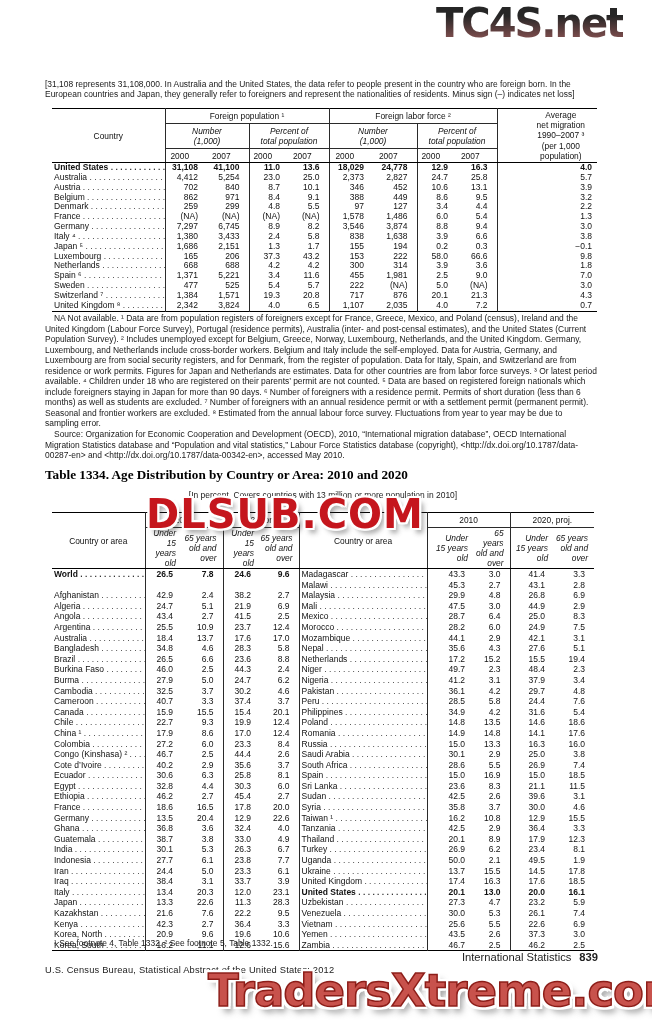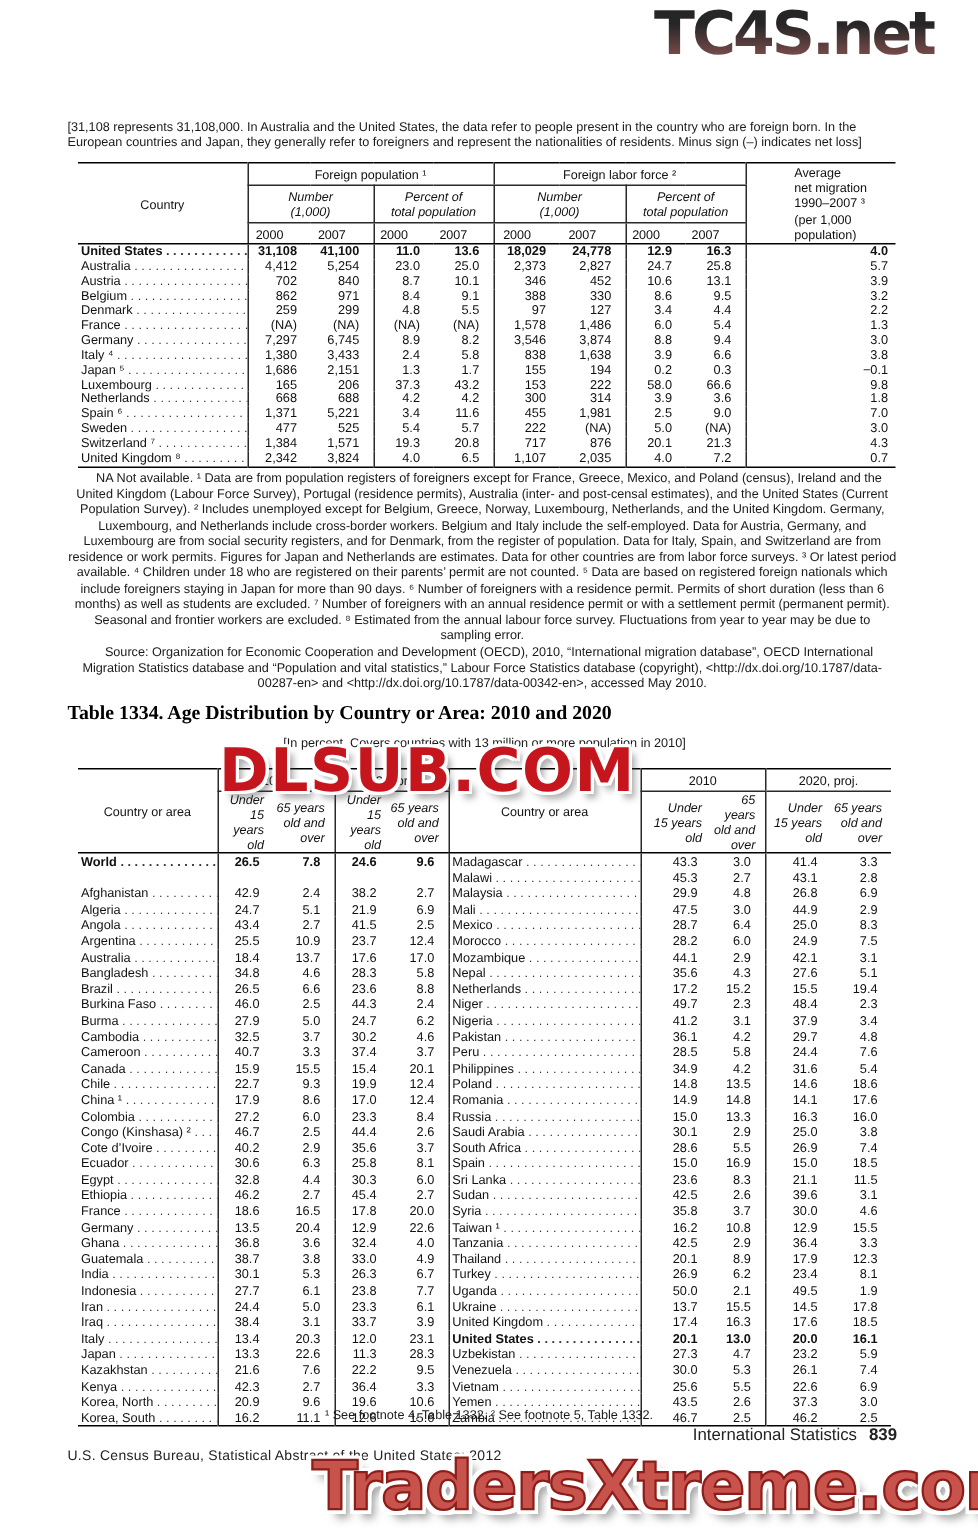--- a/index.html
+++ b/index.html
@@ -25,34 +25,34 @@
   .leader::after { content:" . . . . . . . . . . . . . . . . . . . . . . . . . . . . . . ."; color:#333; }
   .nmcell.empty .leader::after { content:""; }
 
   
   .t1333 { position:absolute; top:108px; left:52px; width:545px;
            border-top:1.4px solid #000; border-bottom:1.4px solid #000; font-size:8.5px; }
   .t1333 thead tr.r1 th { height:14px; }
   .t1333 thead tr.r2 th { height:24px; }
   .t1333 thead tr.r3 th { height:13px; }
   .t1333 .yr { text-align:center; padding-right:13px; }
-  .t1333 .avg-h { text-align:left; padding-right:5px; white-space:pre-line; line-height:10.3px;padding-left:32px; }
+  .t1333 .avg-h { text-align:center; padding-right:5px; white-space:pre-line; line-height:10.3px;padding-left:32px; }
   .t1333 tbody td { line-height:9.85px; height:9.85px; }
   .t1333 .avg { padding-right:5px; }
 
   
   .t1334 { position:absolute; top:512px; left:52px; width:542px;
            border-top:1.4px solid #000; border-bottom:1.4px solid #000; font-size:8.5px; }
   .t1334 thead tr.r1 th { height:14px; }
   .t1334 thead tr.r2 th { height:31px; }
   .t1334 .stack { text-align:right; padding-right:6px; }
   .t1334 tbody td { line-height:10.6px; height:10.6px; }
 
   
-  .fnblock { position:absolute; left:45px; width:553px; font-size:8.45px; line-height:10.55px; color:#1a1a1a;text-align:center; }
+  .fnblock { position:absolute; left:45px; width:553px; font-size:8.45px; line-height:10.55px; color:#1a1a1a; }
   .fnblock p { margin:0; text-indent:9px; }
 
   
   .footer-right { position:absolute; top:951px; left:45px; width:553px; text-align:right;
                   font-size:11.2px; color:#222; }
   .footer-right .pg { font-weight:bold; margin-left:8px; }
   .footer-left { position:absolute; top:965px; left:45px; font-size:9.3px; color:#222; letter-spacing:0.2px; }
 
   
   .wm { position:absolute; font-family:"DejaVu Sans","Liberation Sans",sans-serif; font-weight:bold; z-index:6; }
@@ -160,21 +160,21 @@
       <td class="num">13.1</td>
       <td class="num vl avg">3.9</td>
     </tr>
         <tr>
       <td class="nmcell"><span class="nm">Belgium</span><span class="leader"></span></td>
       <td class="num vl">862</td>
       <td class="num">971</td>
       <td class="num vl">8.4</td>
       <td class="num">9.1</td>
       <td class="num vl">388</td>
-      <td class="num">330</td>
+      <td class="num">449</td>
       <td class="num vl">8.6</td>
       <td class="num">9.5</td>
       <td class="num vl avg">3.2</td>
     </tr>
         <tr>
       <td class="nmcell"><span class="nm">Denmark</span><span class="leader"></span></td>
       <td class="num vl">259</td>
       <td class="num">299</td>
       <td class="num vl">4.8</td>
       <td class="num">5.5</td>

